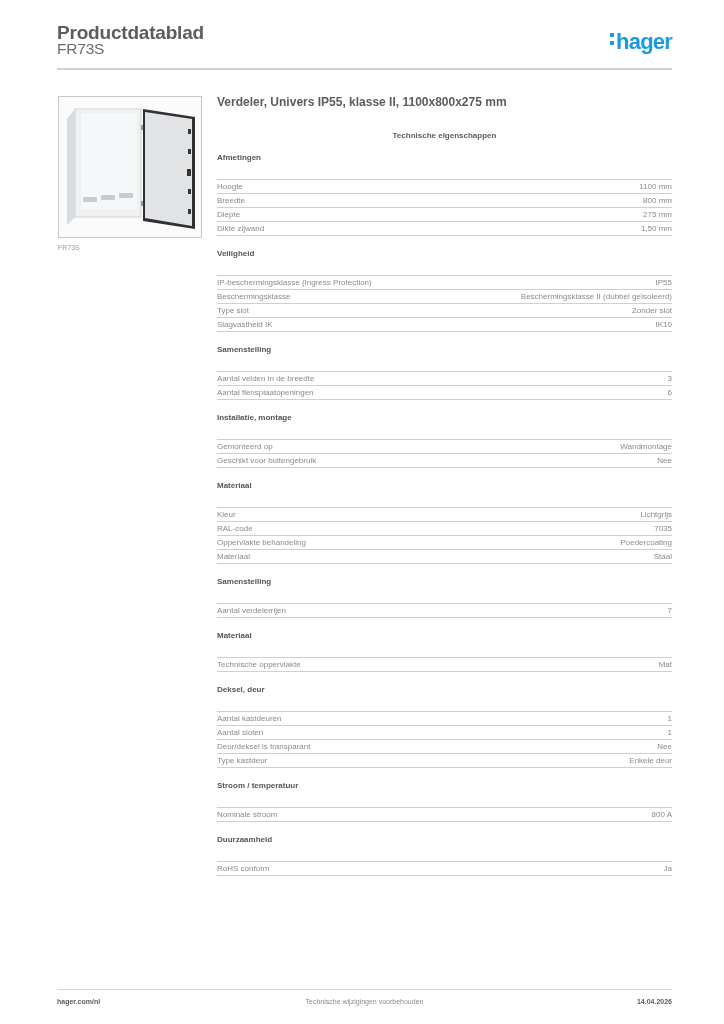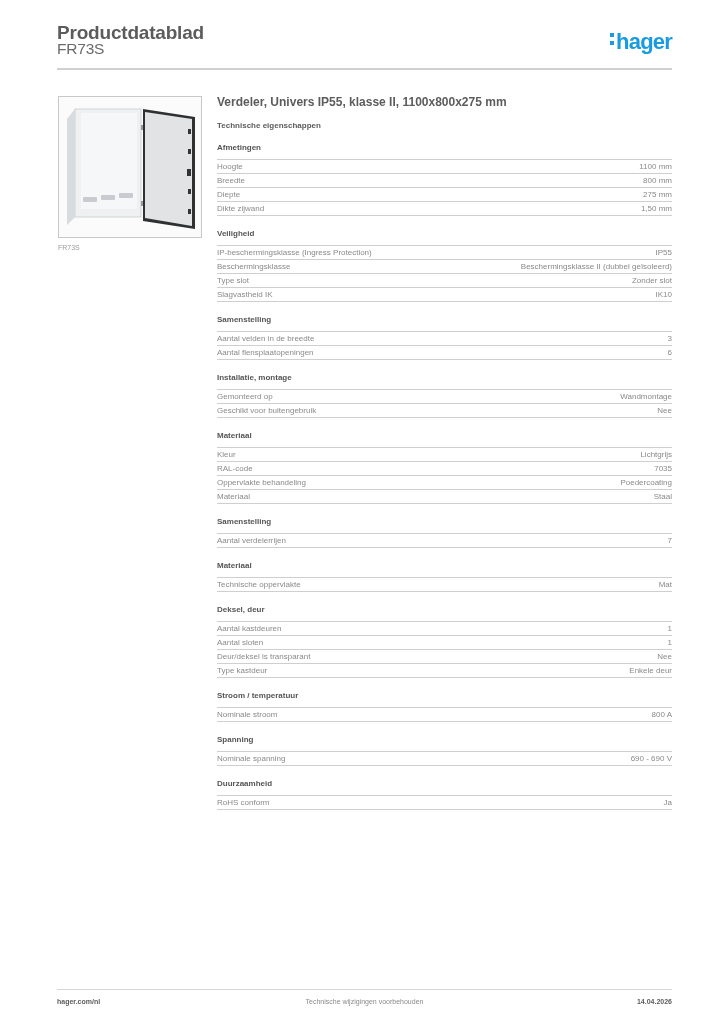--- a/index.html
+++ b/index.html
@@ -95,41 +95,42 @@
       width: 455px;
     }
     .product-desc {
       font-size: 12px;
       font-weight: bold;
       color: #5c5c5c;
       height: 12px;
       line-height: 12px;
     }
     .tech-title {
-      margin-top: 12px;
+      margin-top: 22px;
       font-size: 8px;
       font-weight: bold;
       color: #5c5c5c;
       height: 12px;
       line-height: 12px;
+      text-align: center;
     }
     .section {
       margin-top: 12px;
     }
     .section:first-of-type {
       margin-top: 10px;
     }
     .section-title {
       font-size: 8px;
       font-weight: bold;
       color: #555555;
       height: 11px;
       line-height: 11px;
       border-bottom: 1.5px solid #cfcfcf;
-      padding-bottom: 6px;
+      padding-bottom: 16px;
     }
     .row {
       display: flex;
       justify-content: space-between;
       font-size: 8px;
       color: #8a8a8a;
       height: 13px;
       line-height: 13px;
       border-bottom: 1.5px solid #cfcfcf;
       gap: 27px;
@@ -336,27 +337,20 @@
         </div>
       </div>
       <div class="section">
         <div class="section-title">Stroom / temperatuur</div>
         <div class="row">
           <span class="label">Nominale stroom</span>
           <span class="value">800 A</span>
         </div>
       </div>
       <div class="section">
-        <div class="section-title">Spanning</div>
-        <div class="row">
-          <span class="label">Nominale spanning</span>
-          <span class="value">690 - 690 V</span>
-        </div>
-      </div>
-      <div class="section">
         <div class="section-title">Duurzaamheid</div>
         <div class="row">
           <span class="label">RoHS conform</span>
           <span class="value">Ja</span>
         </div>
       </div>
     </div>
 </div>
 
 <div class="footer-rule"></div>

